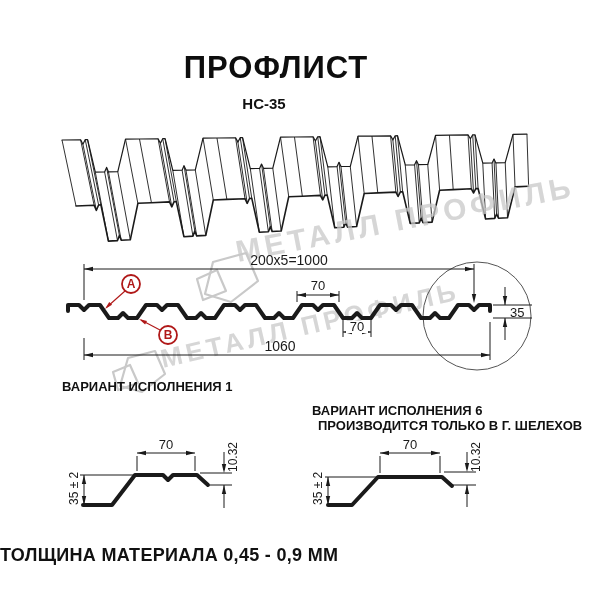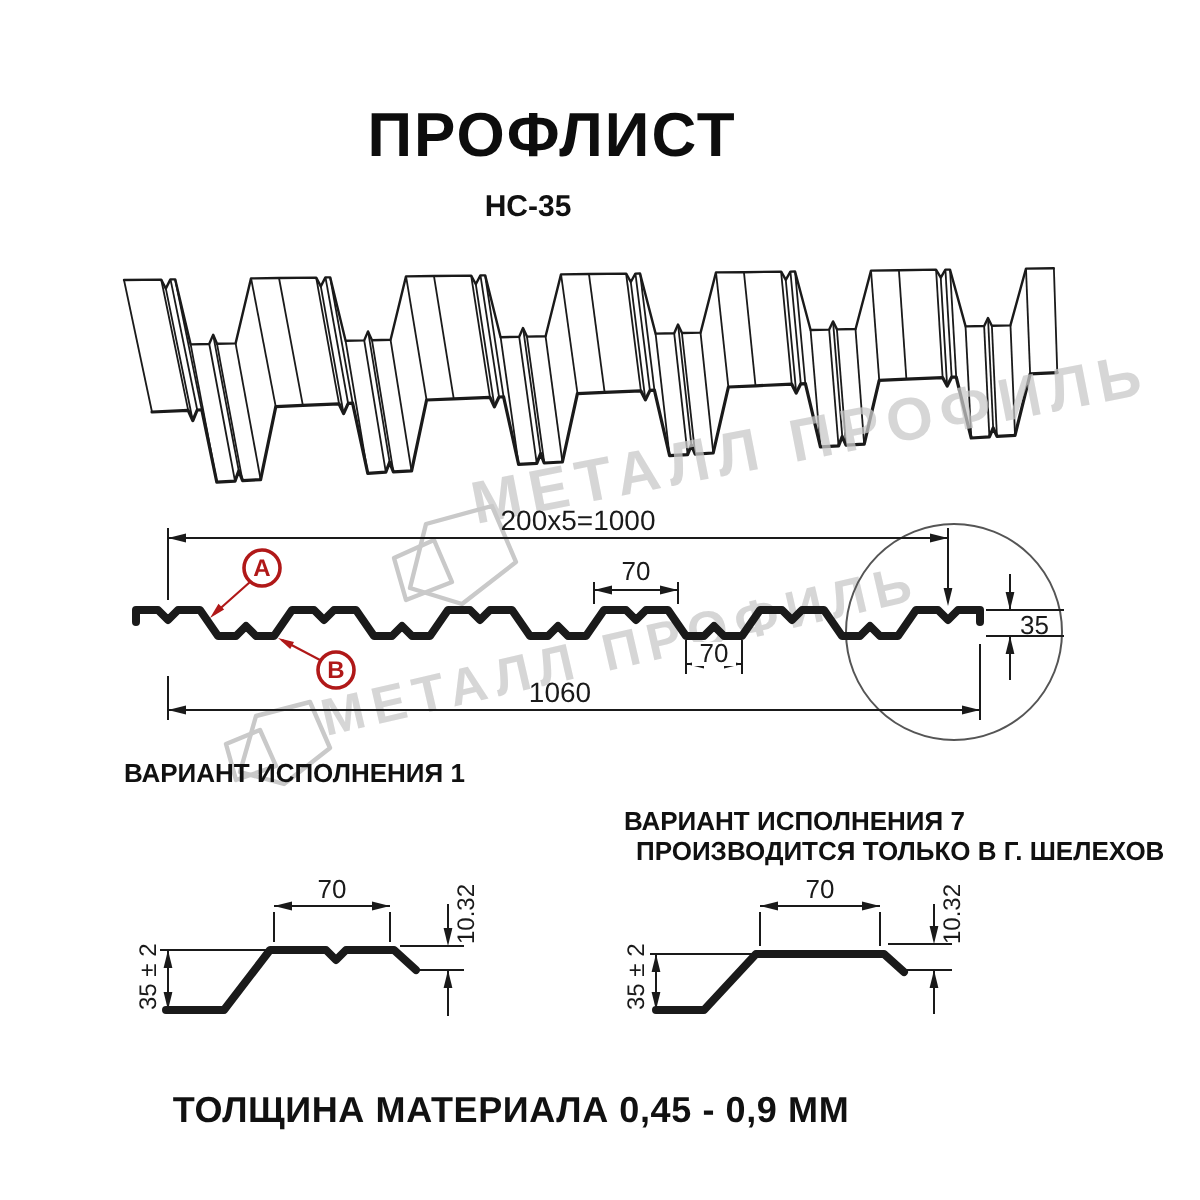--- a/index.html
+++ b/index.html
@@ -7,21 +7,21 @@
        font-family:"Liberation Sans",sans-serif;color:#111}
   .abs{position:absolute}
   #draw{position:absolute;left:0;top:0}
   .title{top:50px;left:0;width:552px;text-align:center;font-weight:800;font-size:31px;
          letter-spacing:1px;color:#0d0d0d}
   .subtitle{top:95px;left:0;width:528px;text-align:center;font-weight:700;font-size:15px}
   .vtitle{font-weight:700;font-size:13px;line-height:14px;white-space:nowrap}
   .v1t{left:62px;top:380px}
   .v2t{left:312px;top:404px}
   .v2s{left:318px;top:419px}
-  .footer{top:545px;left:0;width:511px;text-align:center;font-weight:700;font-size:18px;
+  .footer{top:545px;left:0;width:511px;text-align:left;font-weight:700;font-size:18px;
           letter-spacing:.3px}
   
   text{font-family:"Liberation Sans",sans-serif}
   .dm{font-size:13px;fill:#1a1a1a;text-anchor:middle}
   .dm.big{font-size:14px}
   .dm.r{text-anchor:start;font-size:12px}
   .dm.st{text-anchor:start}
   .redlbl{font-size:12px;font-weight:bold;text-anchor:middle}
   .wmt{font-weight:bold;letter-spacing:4px}
 </style>
@@ -207,15 +207,15 @@
 
     <text class="dm" x="410" y="449">70</text>
     <text class="dm r" transform="translate(480,472) rotate(-90)">10.32</text>
     <text class="dm r" transform="translate(322,505) rotate(-90)">35 ± 2</text>
   </g>
 </svg>
 
 <div class="abs title">ПРОФЛИСТ</div>
 <div class="abs subtitle">НС-35</div>
 <div class="abs vtitle v1t">ВАРИАНТ ИСПОЛНЕНИЯ 1</div>
-<div class="abs vtitle v2t">ВАРИАНТ ИСПОЛНЕНИЯ 7</div>
+<div class="abs vtitle v2t">ВАРИАНТ ИСПОЛНЕНИЯ 6</div>
 <div class="abs vtitle v2s">ПРОИЗВОДИТСЯ ТОЛЬКО В Г. ШЕЛЕХОВ</div>
 <div class="abs footer">ТОЛЩИНА МАТЕРИАЛА 0,45 - 0,9 ММ</div>
 
 </body></html>

